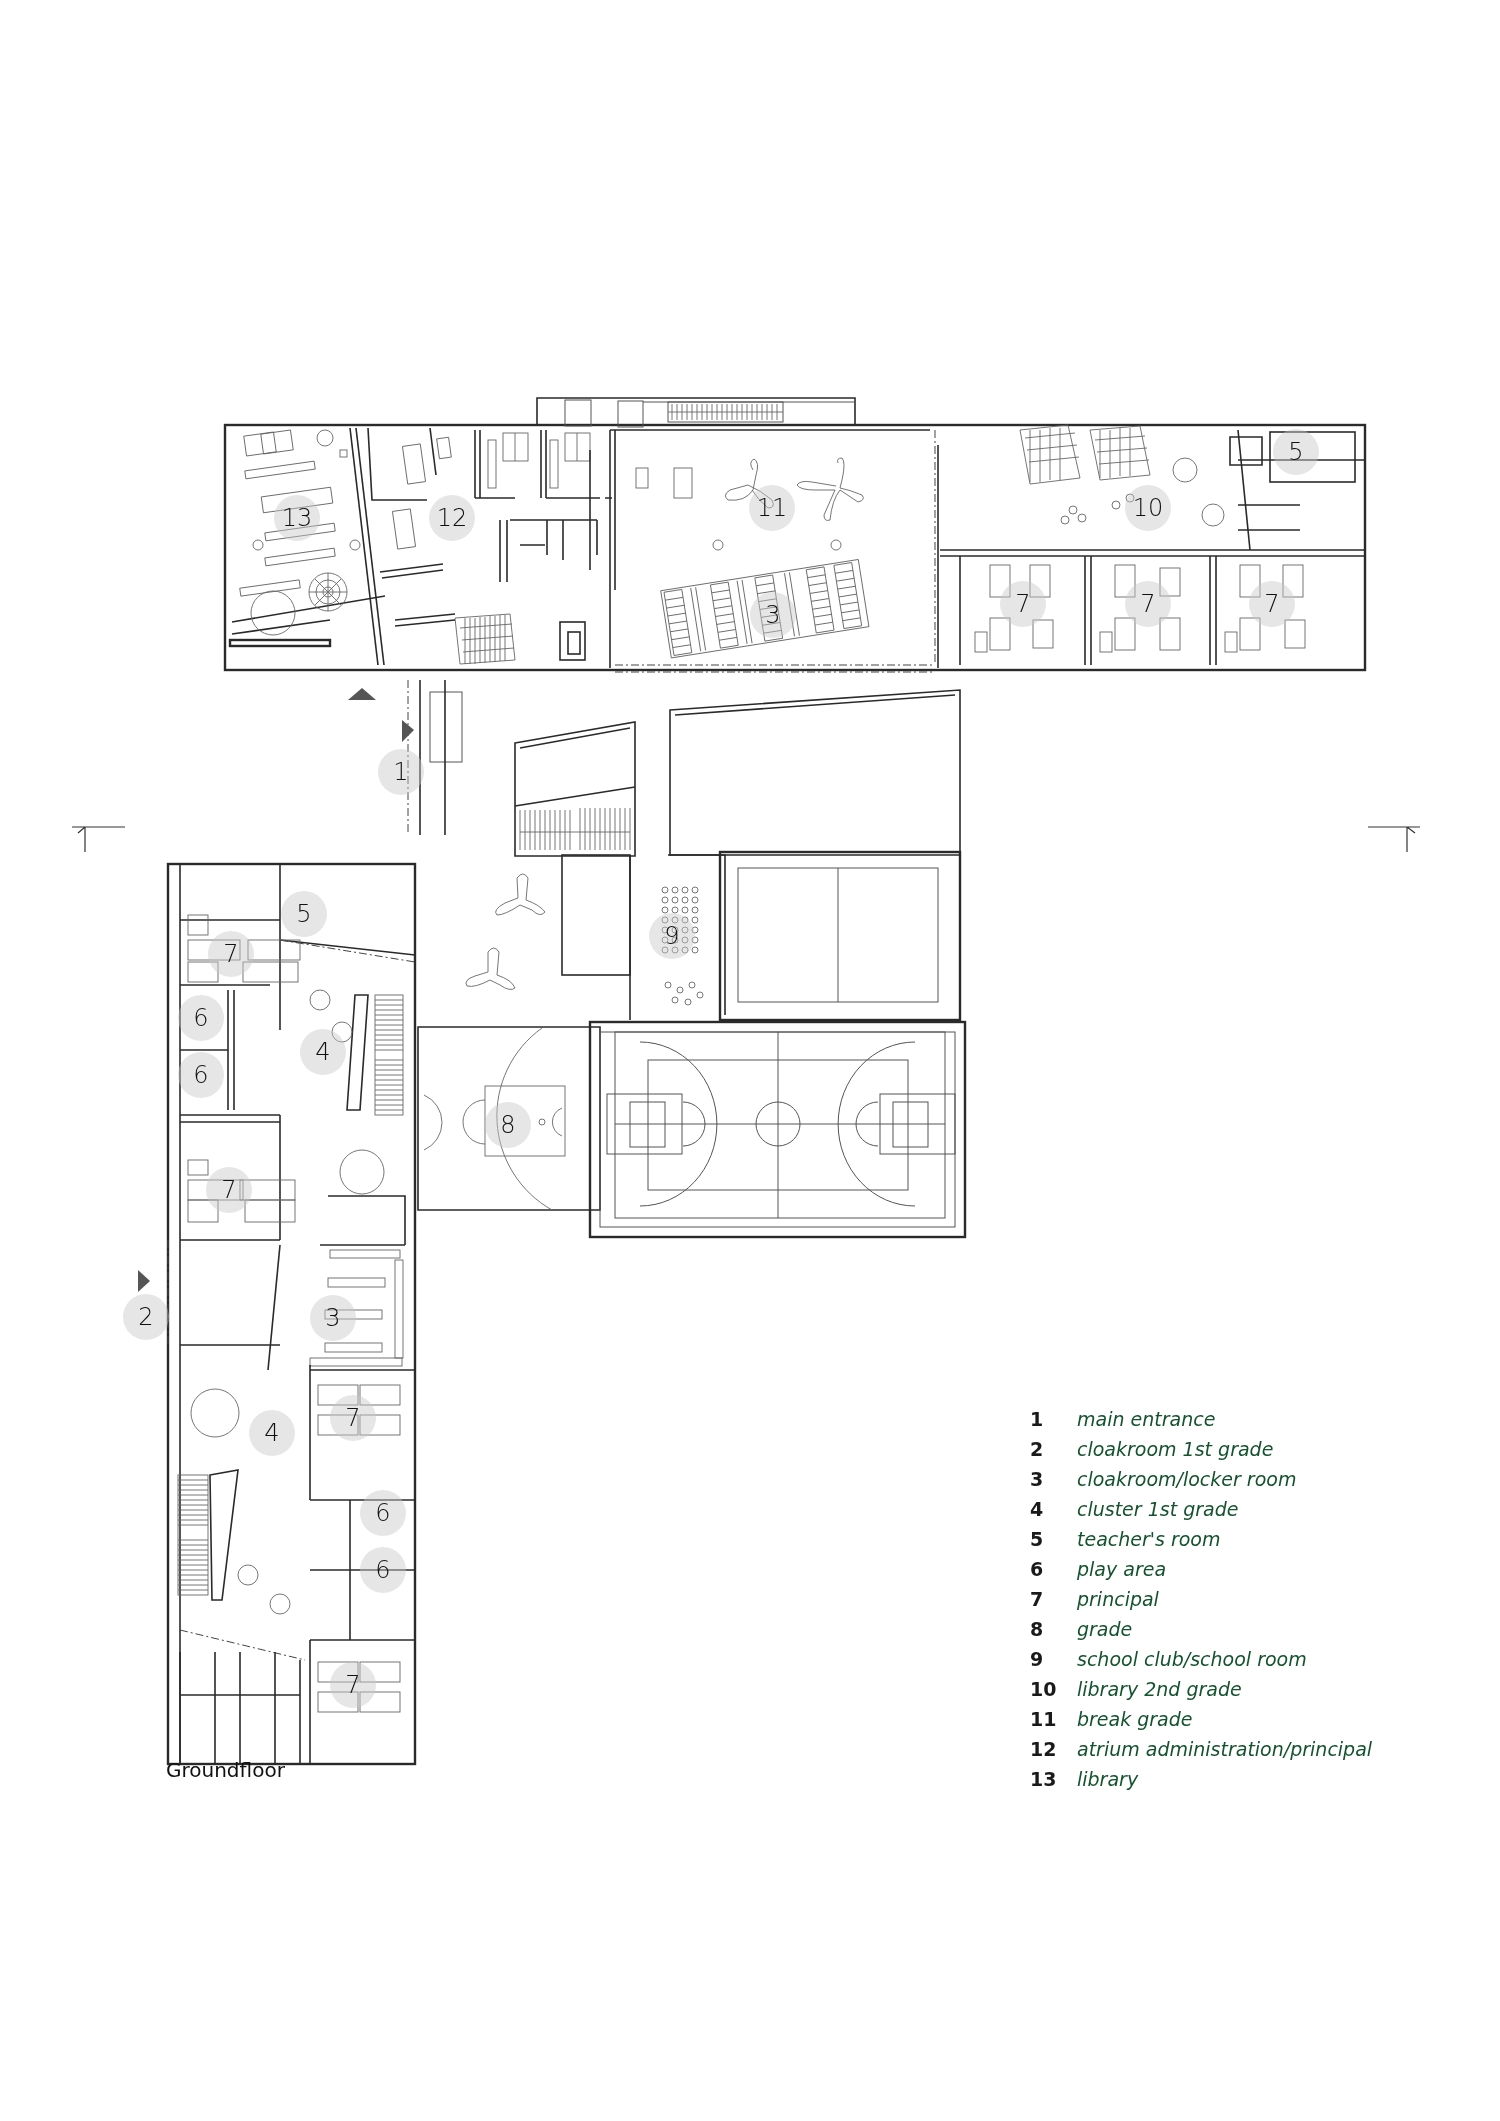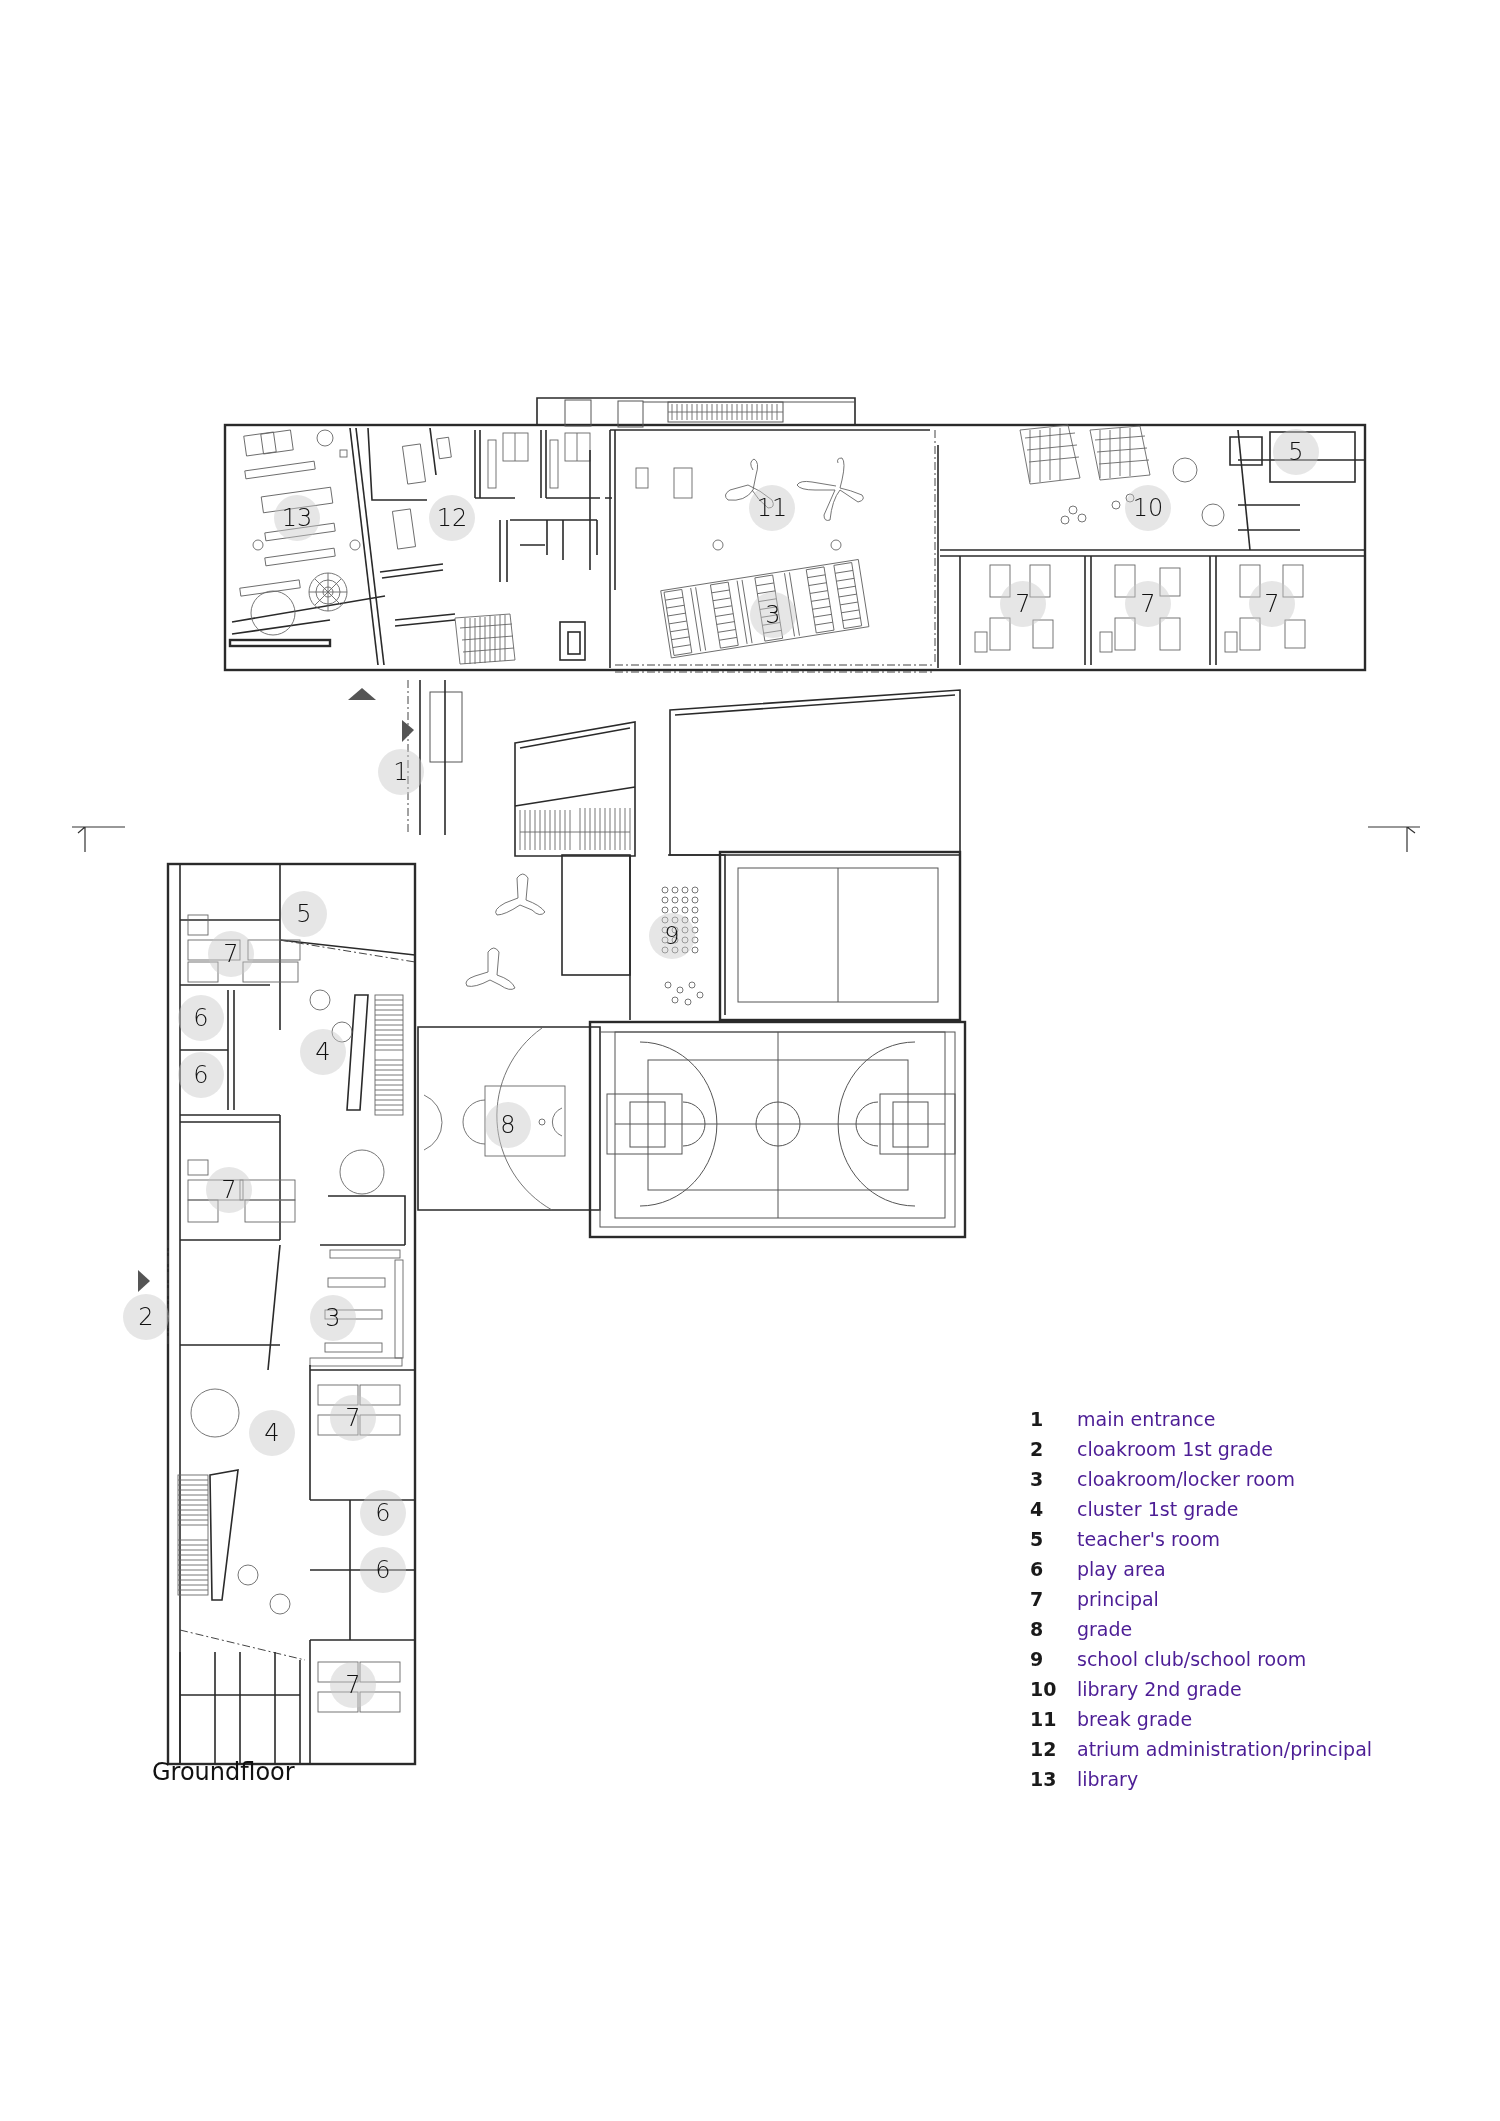--- a/index.html
+++ b/index.html
@@ -2,22 +2,22 @@
 <html><head>
 <meta charset="utf-8">
 <style>
   html, body { margin:0; padding:0; background:#ffffff; }
   body { width:1500px; height:2121px; position:relative; overflow:hidden; font-family:"Liberation Sans", sans-serif; color:#1a1a1a; }
   #plan { position:absolute; left:0; top:0; width:1500px; height:2121px; }
   .room-label { position:absolute; width:46px; height:46px; margin-left:-23px; margin-top:-23px; border-radius:50%; background:rgba(200,200,200,0.45); display:flex; align-items:center; justify-content:center; font-family:"DejaVu Sans", sans-serif; font-size:24px; font-weight:300; color:#111; }
   .legend { position:absolute; left:1030px; top:1404px; font-family:"DejaVu Sans", sans-serif; font-size:19px; line-height:30px; }
   .legend-row { display:flex; }
   .legend-num { width:47px; font-weight:bold; }
-  .legend-text { color:#4c1d95; }
-  .caption { position:absolute; left:152px; top:1758px; font-family:"DejaVu Sans", sans-serif; font-size:24px; color:#111; }
+  .legend-text { color:#14532d;font-style:italic; }
+  .caption { position:absolute; left:166px; top:1758px; font-family:"DejaVu Sans", sans-serif; font-size:20px; color:#111; }
   .w { fill:none; stroke:#2a2a2a; stroke-width:1.6; }
   .wt { fill:none; stroke:#2a2a2a; stroke-width:2.4; }
   .l { fill:none; stroke:#555; stroke-width:1; }
   .f { fill:none; stroke:#666; stroke-width:0.9; }
   .dash { fill:none; stroke:#444; stroke-width:1; stroke-dasharray:8 3 2 3; }
 </style>
 </head>
 <body>
 
 <svg id="plan" viewBox="0 0 1500 2121" xmlns="http://www.w3.org/2000/svg">

